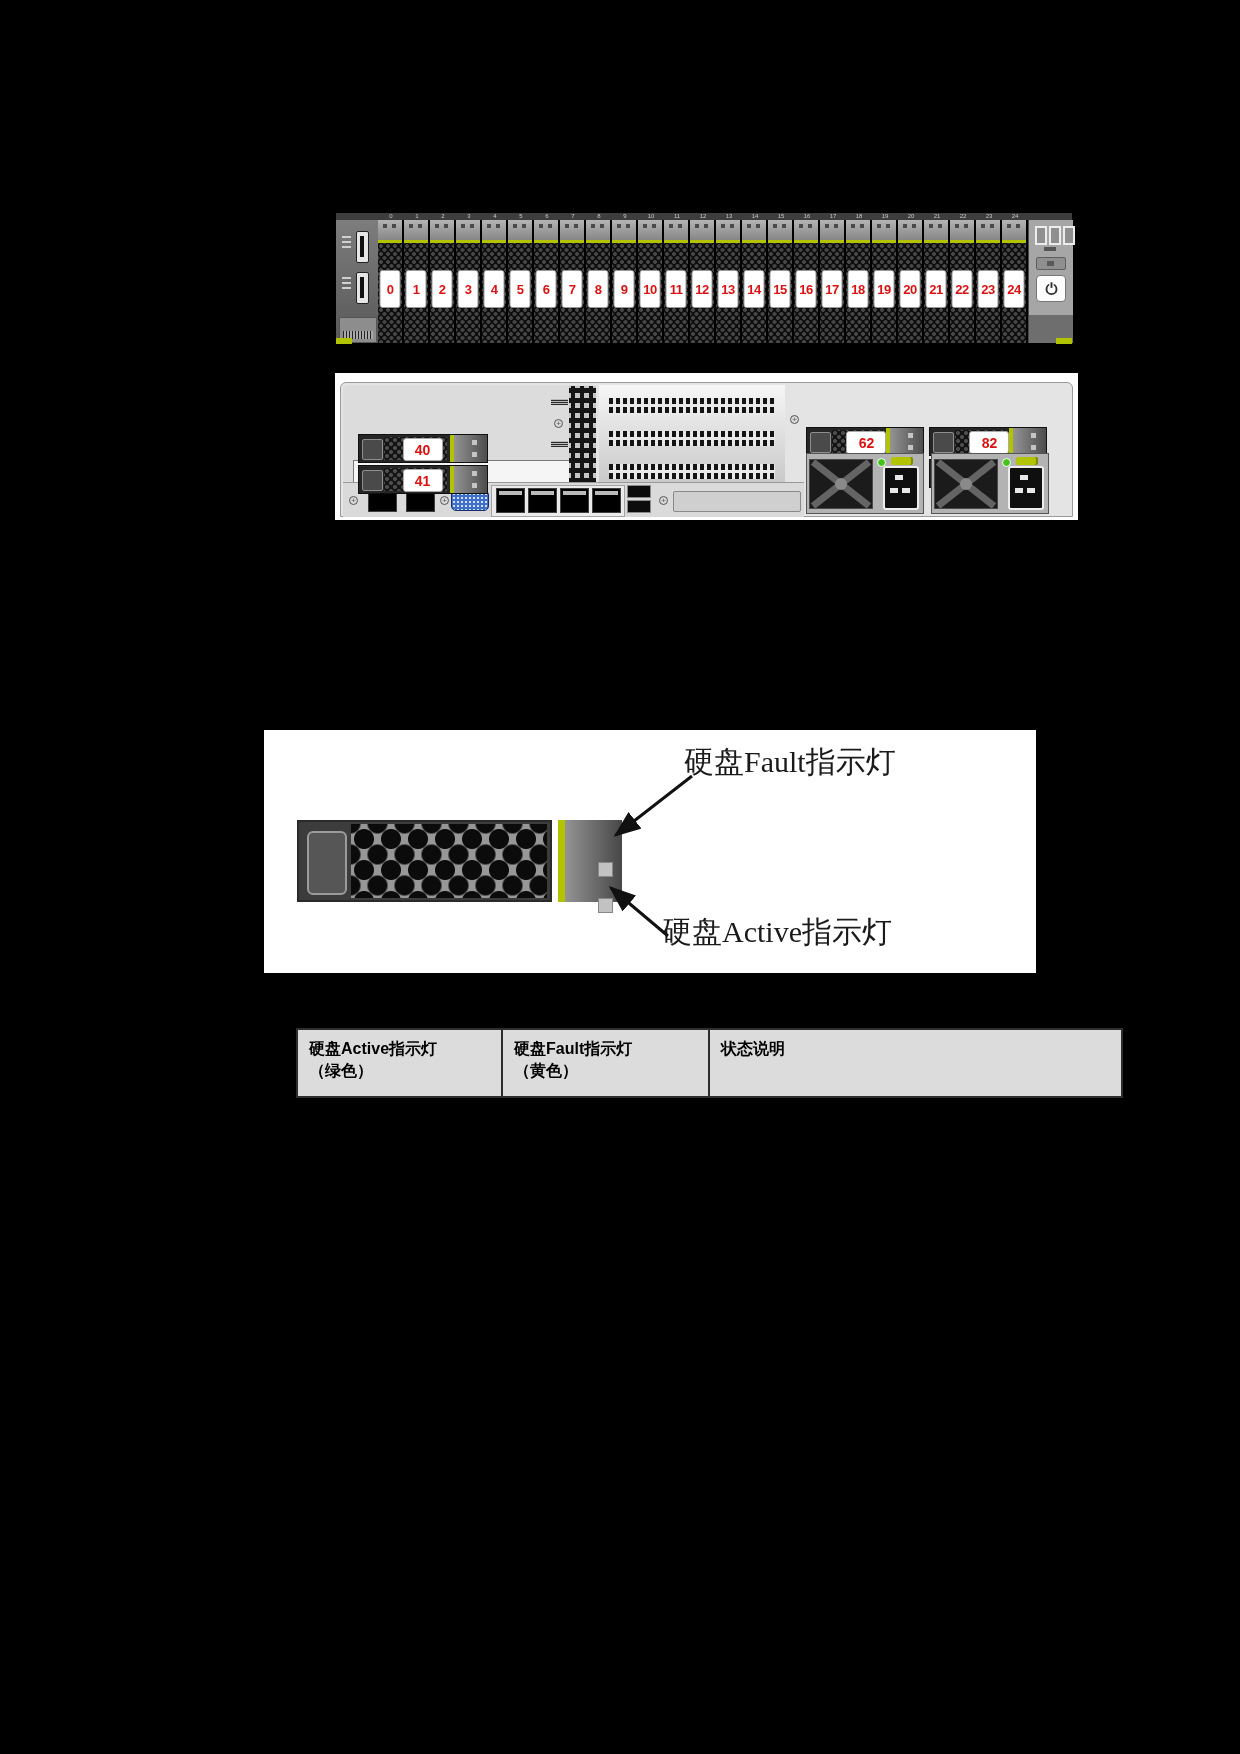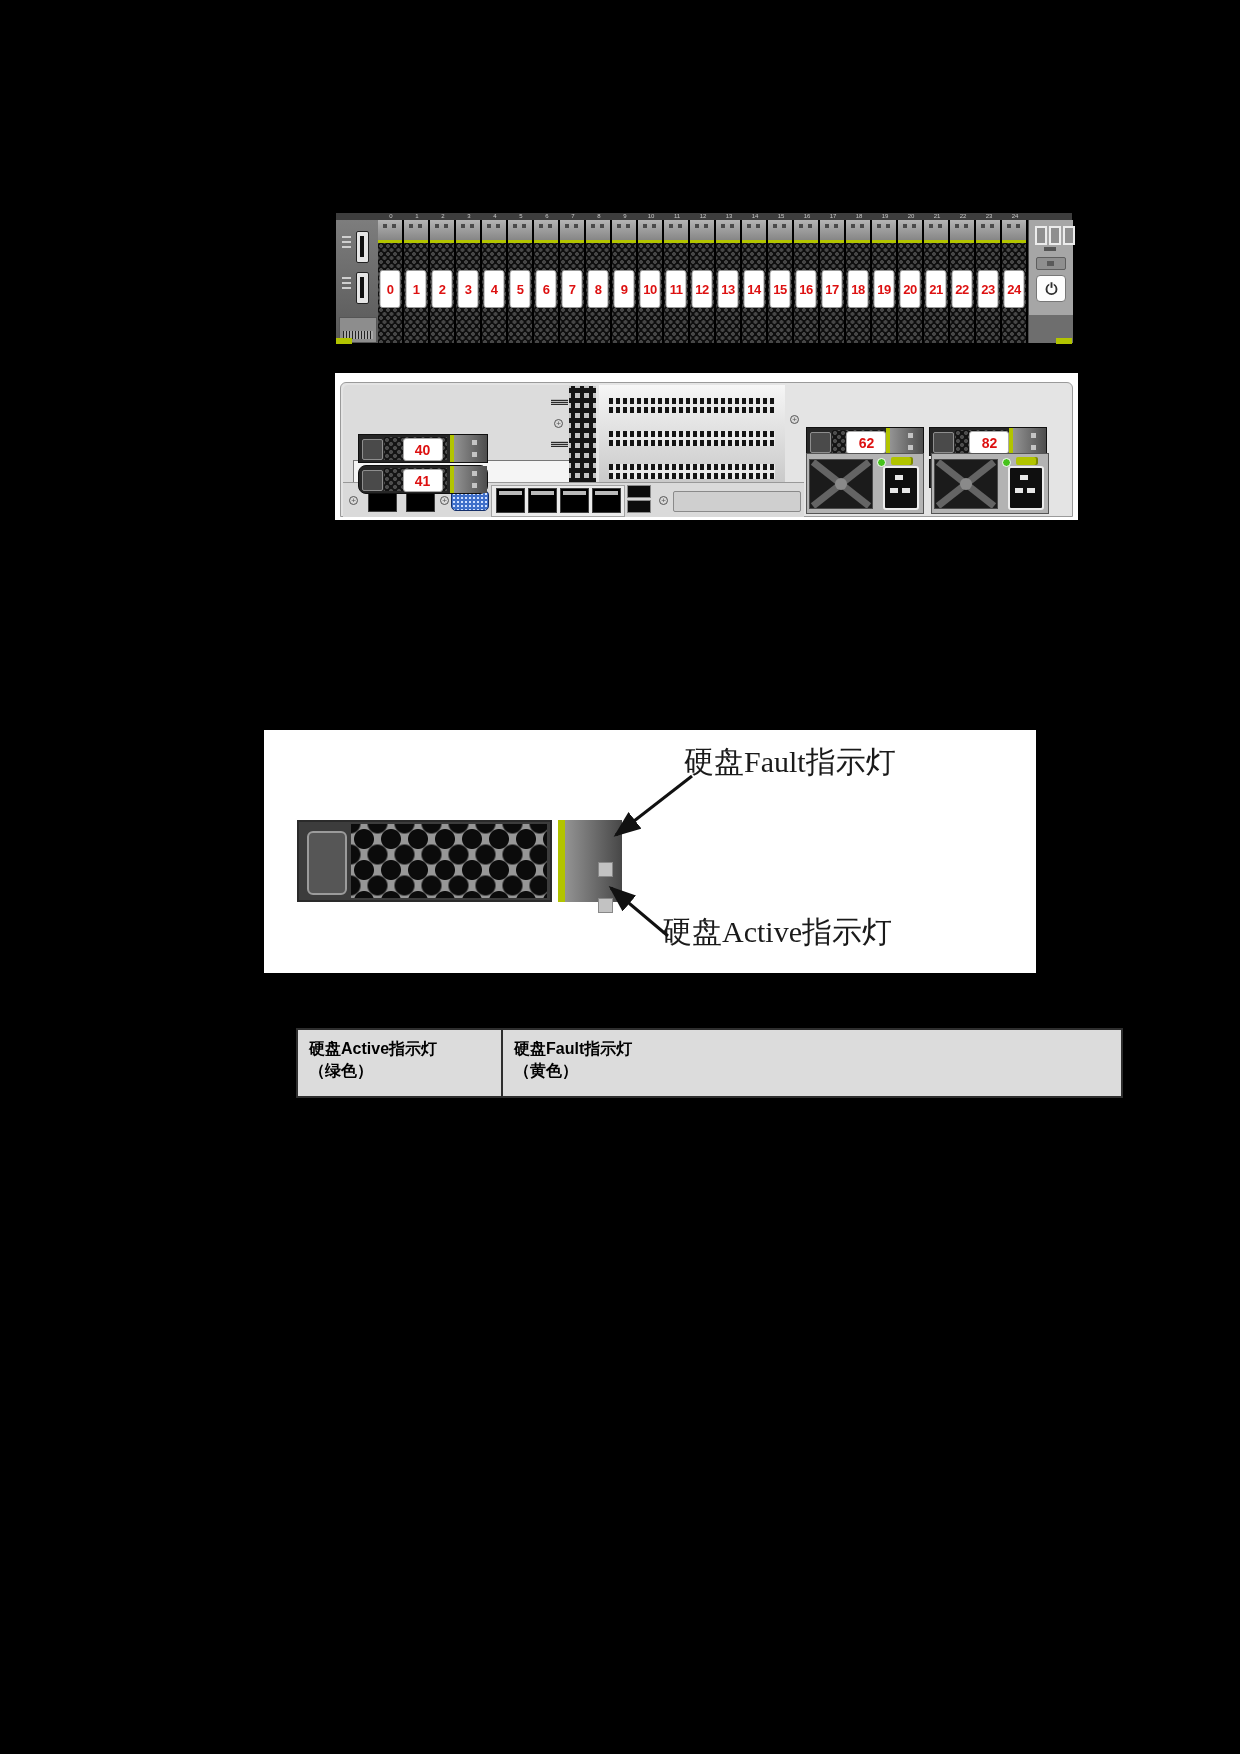--- a/index.html
+++ b/index.html
@@ -561,21 +561,21 @@
     <div class="rear-drive" style="left: 17px; top: 11px; width: 130px; height: 29px;">
           <span class="grip"></span>
           <span class="rmesh"></span>
           <span class="rlab">40</span>
           <span class="rlatch">
             <b></b>
             <i class="t"></i>
             <i class="b"></i>
           </span>
         </div>
-        <div class="rear-drive" style="left: 17px; top: 42px; width: 130px; height: 29px; border-radius: 8px;">
+        <div class="rear-drive" style="left: 17px; top: 42px; width: 130px; height: 29px;">
           <span class="grip"></span>
           <span class="rmesh"></span>
           <span class="rlab">41</span>
           <span class="rlatch">
             <b></b>
             <i class="t"></i>
             <i class="b"></i>
           </span>
         </div>
       </div>
@@ -606,15 +606,19 @@
 
   <div id="ind-table">
     <div class="cell" style="width: 205px;">
       <div>硬盘Active指示灯</div>
       <div>（绿色）</div>
     </div>
     <div class="cell" style="width: 207px;">
       <div>硬盘Fault指示灯</div>
       <div>（黄色）</div>
     </div>
+    <div class="cell" style="width: 411px;">
+      <div>状态说明</div>
+      <div></div>
+    </div>
   </div>
 
 </div>
 
 </body></html>

